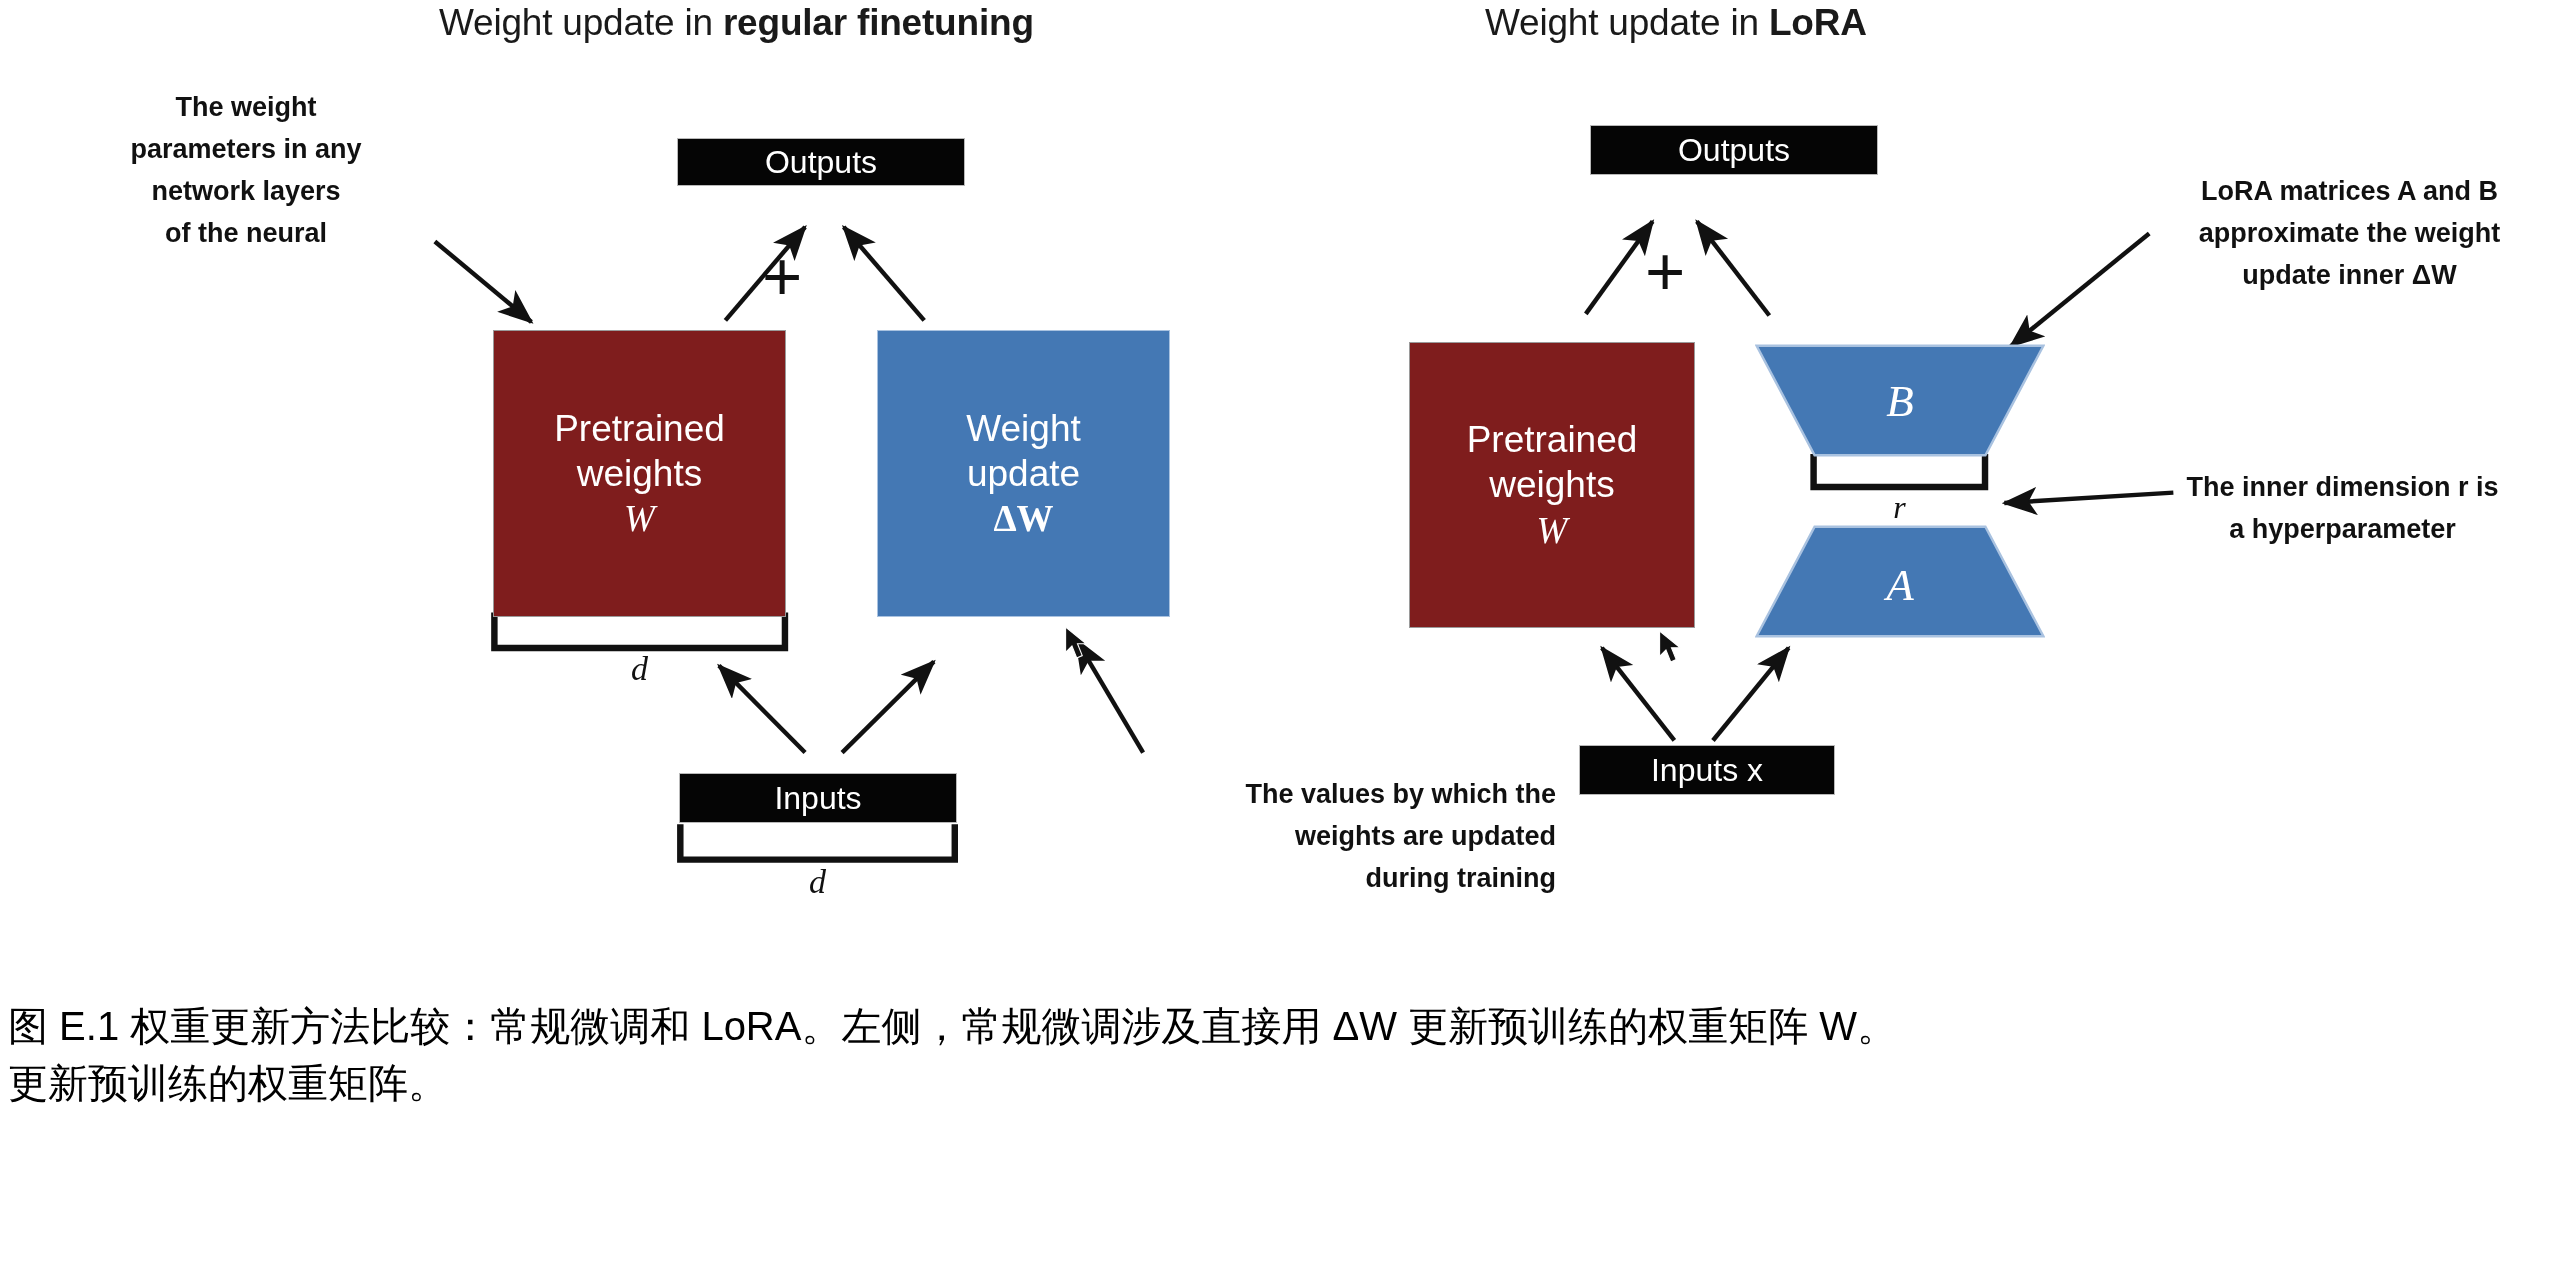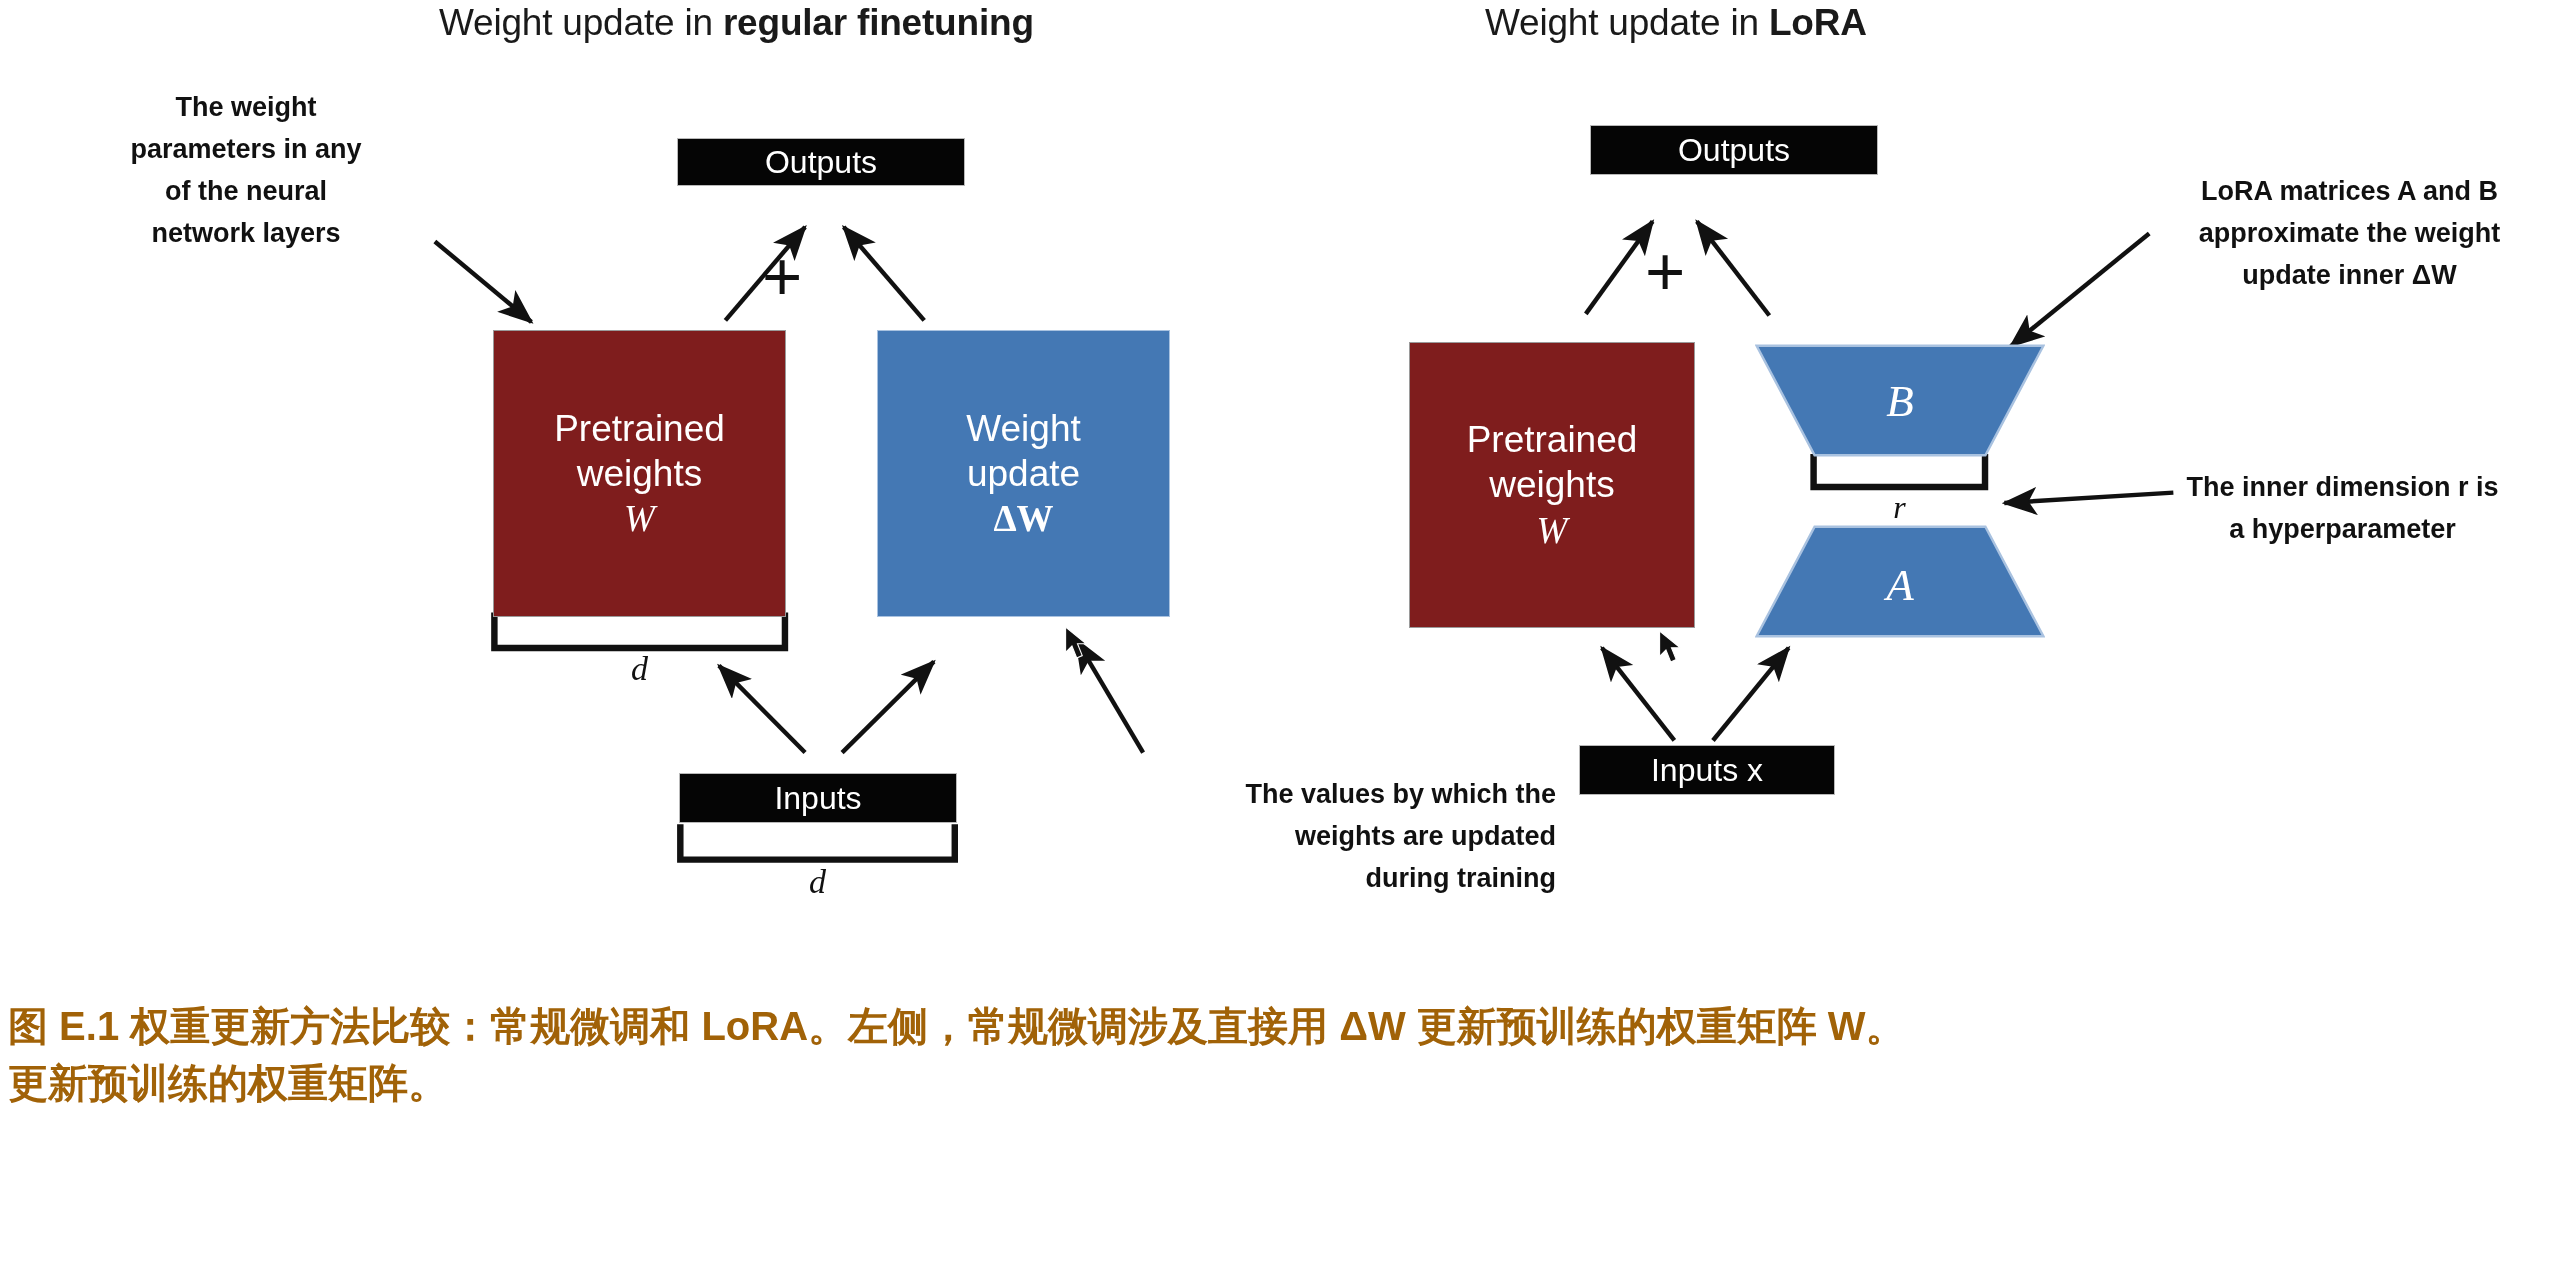--- a/index.html
+++ b/index.html
@@ -27,21 +27,21 @@
   .trap{position:absolute;}
   .trap svg{position:absolute;left:0;top:0;}
   .trap .glyph{position:absolute;left:0;width:100%;text-align:center;color:#fff;
                font-family:"Liberation Serif","DejaVu Serif",serif;font-style:italic;
                font-size:45px;}
 
   .dim{position:absolute;font-family:"Liberation Serif","DejaVu Serif",serif;
        font-style:italic;font-size:34px;color:#111;text-align:center;}
 
   .caption{position:absolute;left:8px;top:998px;width:2568px;
-           font-size:40px;line-height:1.42;color:#a16207;font-weight:700;
+           font-size:40px;line-height:1.42;color:#000000;font-weight:400;
            font-family:"Liberation Sans","DejaVu Sans",sans-serif;}
 
   .cursor{position:absolute;}
 </style>
 </head>
 <body>
 
 <div class="fig">
 
   <svg class="layer" viewBox="0 0 3200 1230">
@@ -84,22 +84,22 @@
     <span>Weight update in </span><b>regular finetuning</b>
   </div>
 
   <div class="panel-title" style="left:1485px;top:1.6px;">
     <span>Weight update in </span><b>LoRA</b>
   </div>
 
   <div class="annot" style="left:85px;top:87px;width:322px;">
     <div>The weight</div>
     <div>parameters in any</div>
+    <div>network layers</div>
     <div>of the neural</div>
-    <div>network layers</div>
   </div>
 
   <div class="box box-black" style="left:677px;top:138px;width:288px;height:48px;">
     <span>Outputs</span>
   </div>
 
   <div style="position:absolute;left:762px;top:242px;font-size:69px;color:#111;
               font-family:'Liberation Sans',sans-serif;line-height:1;">+</div>
 
   <div class="box box-gray" style="left:493px;top:330px;width:293px;height:287px;flex-direction:column;">

